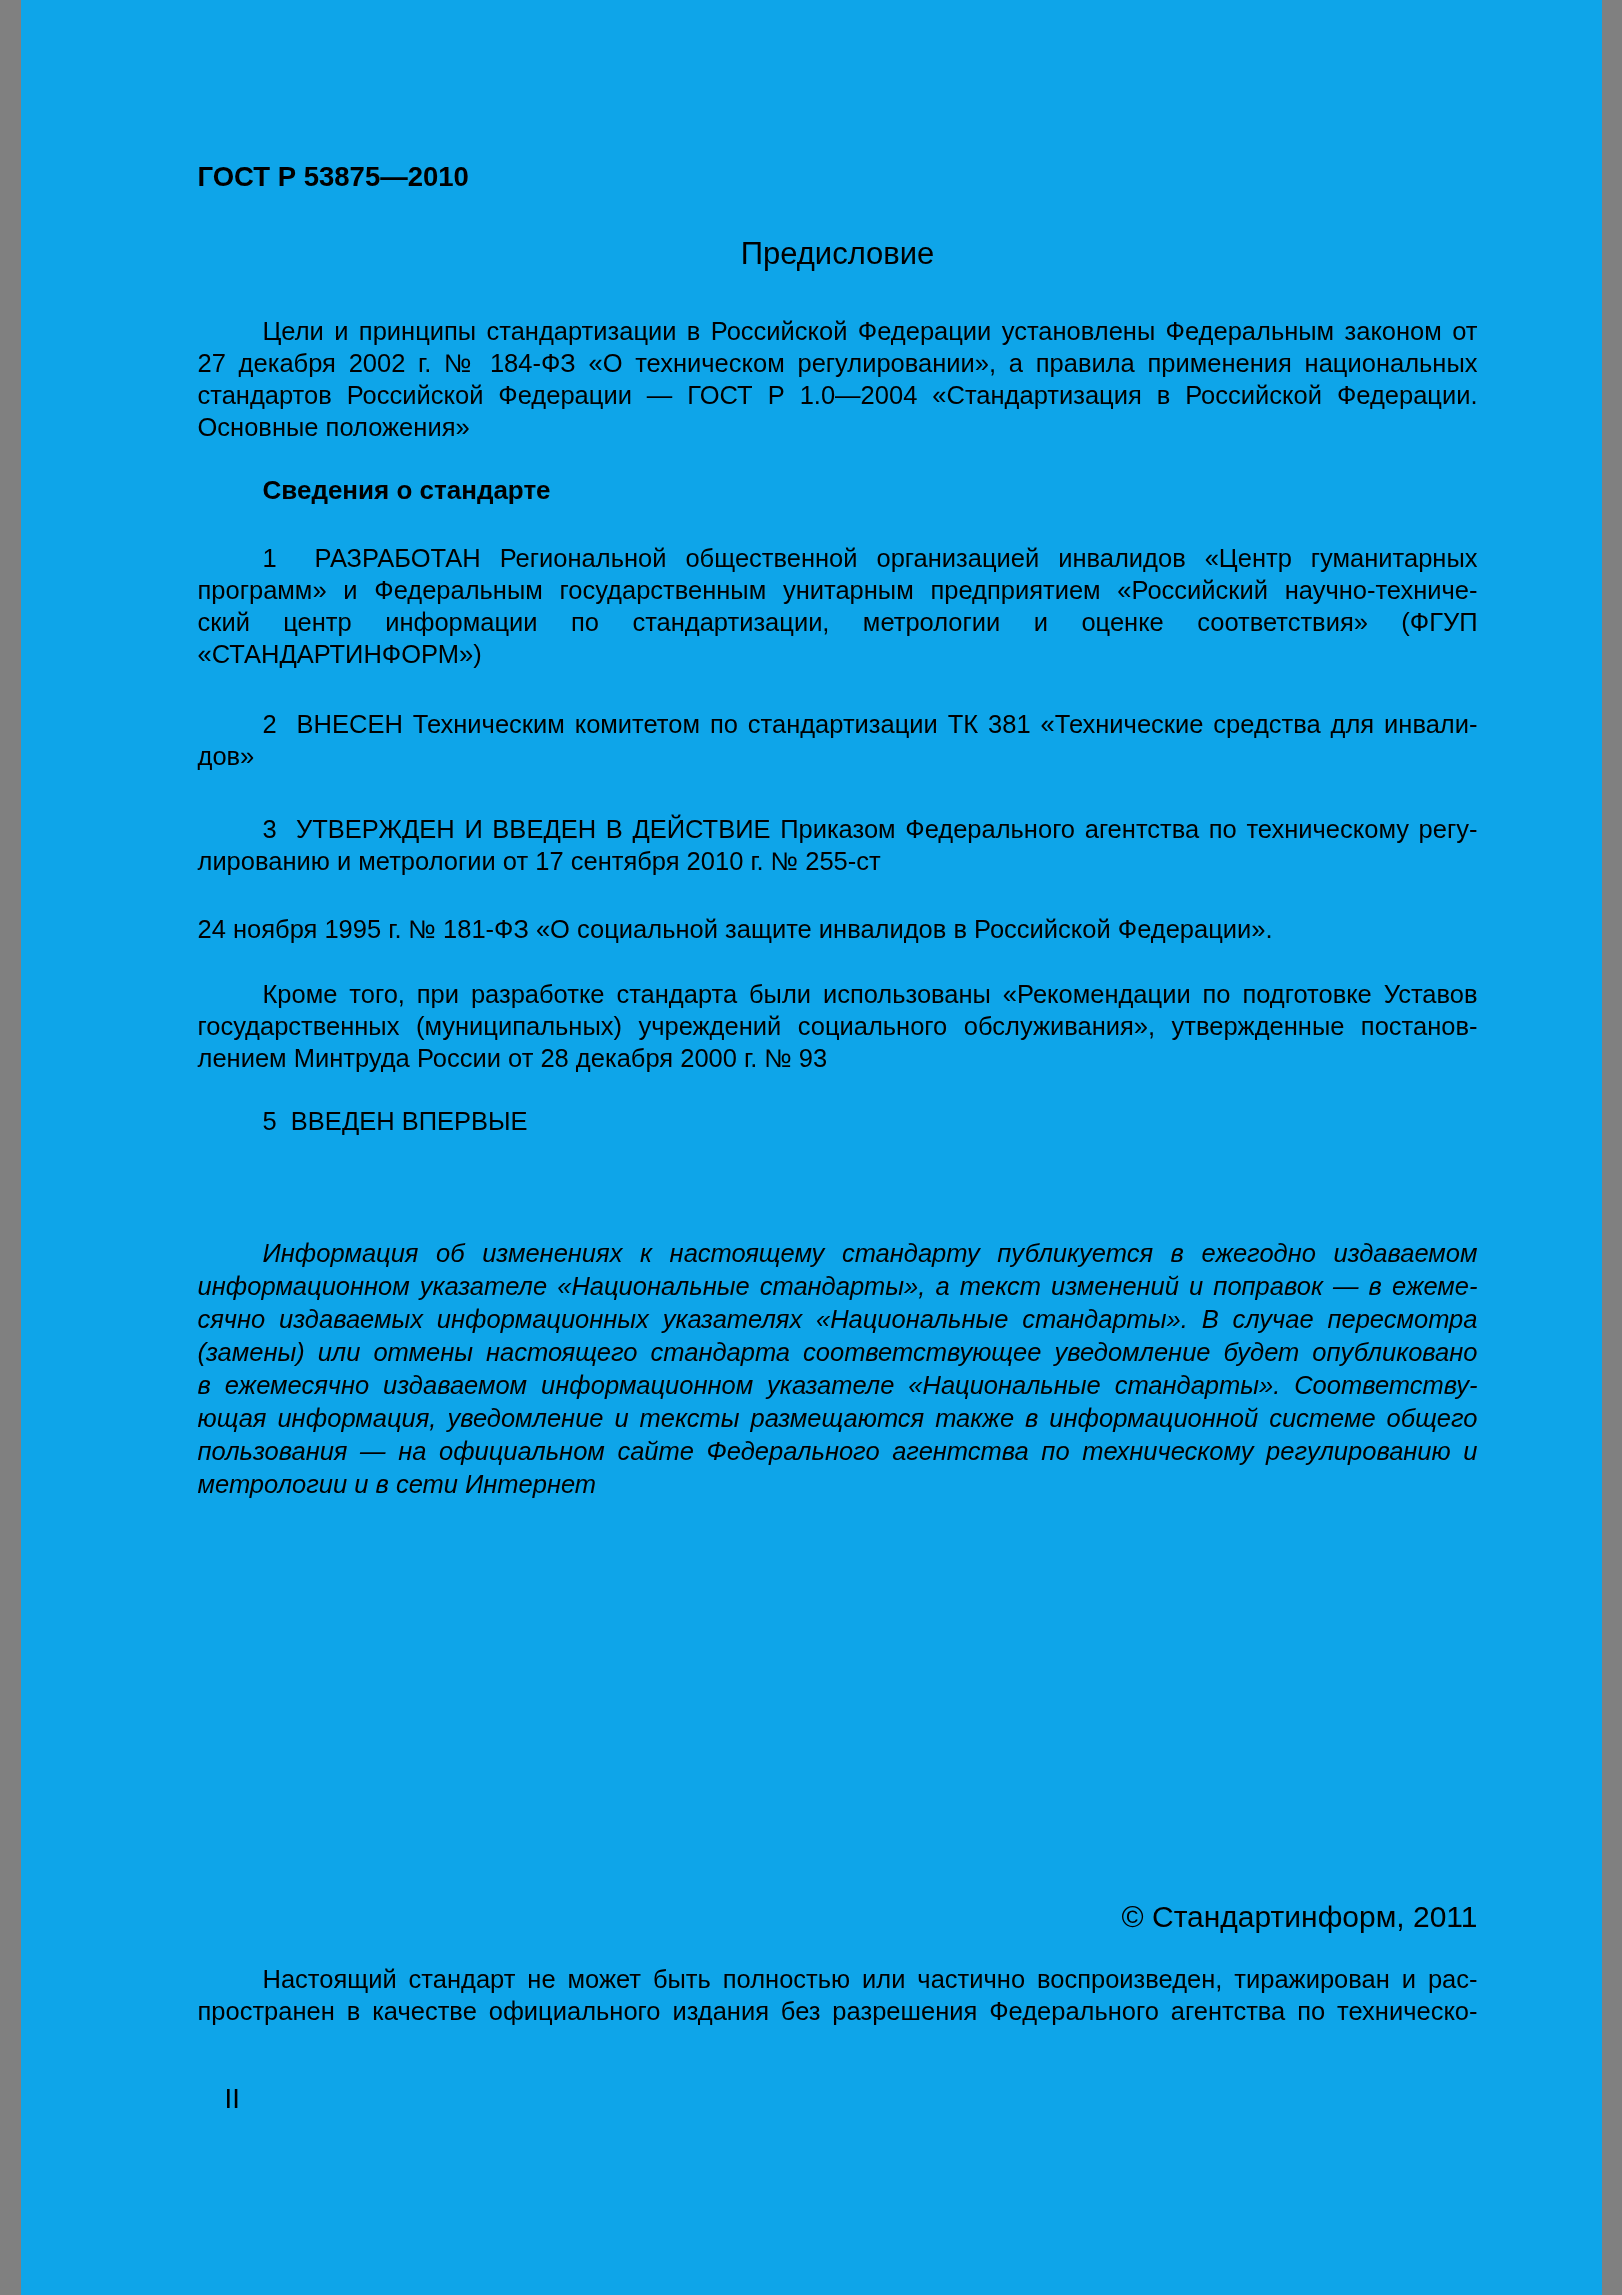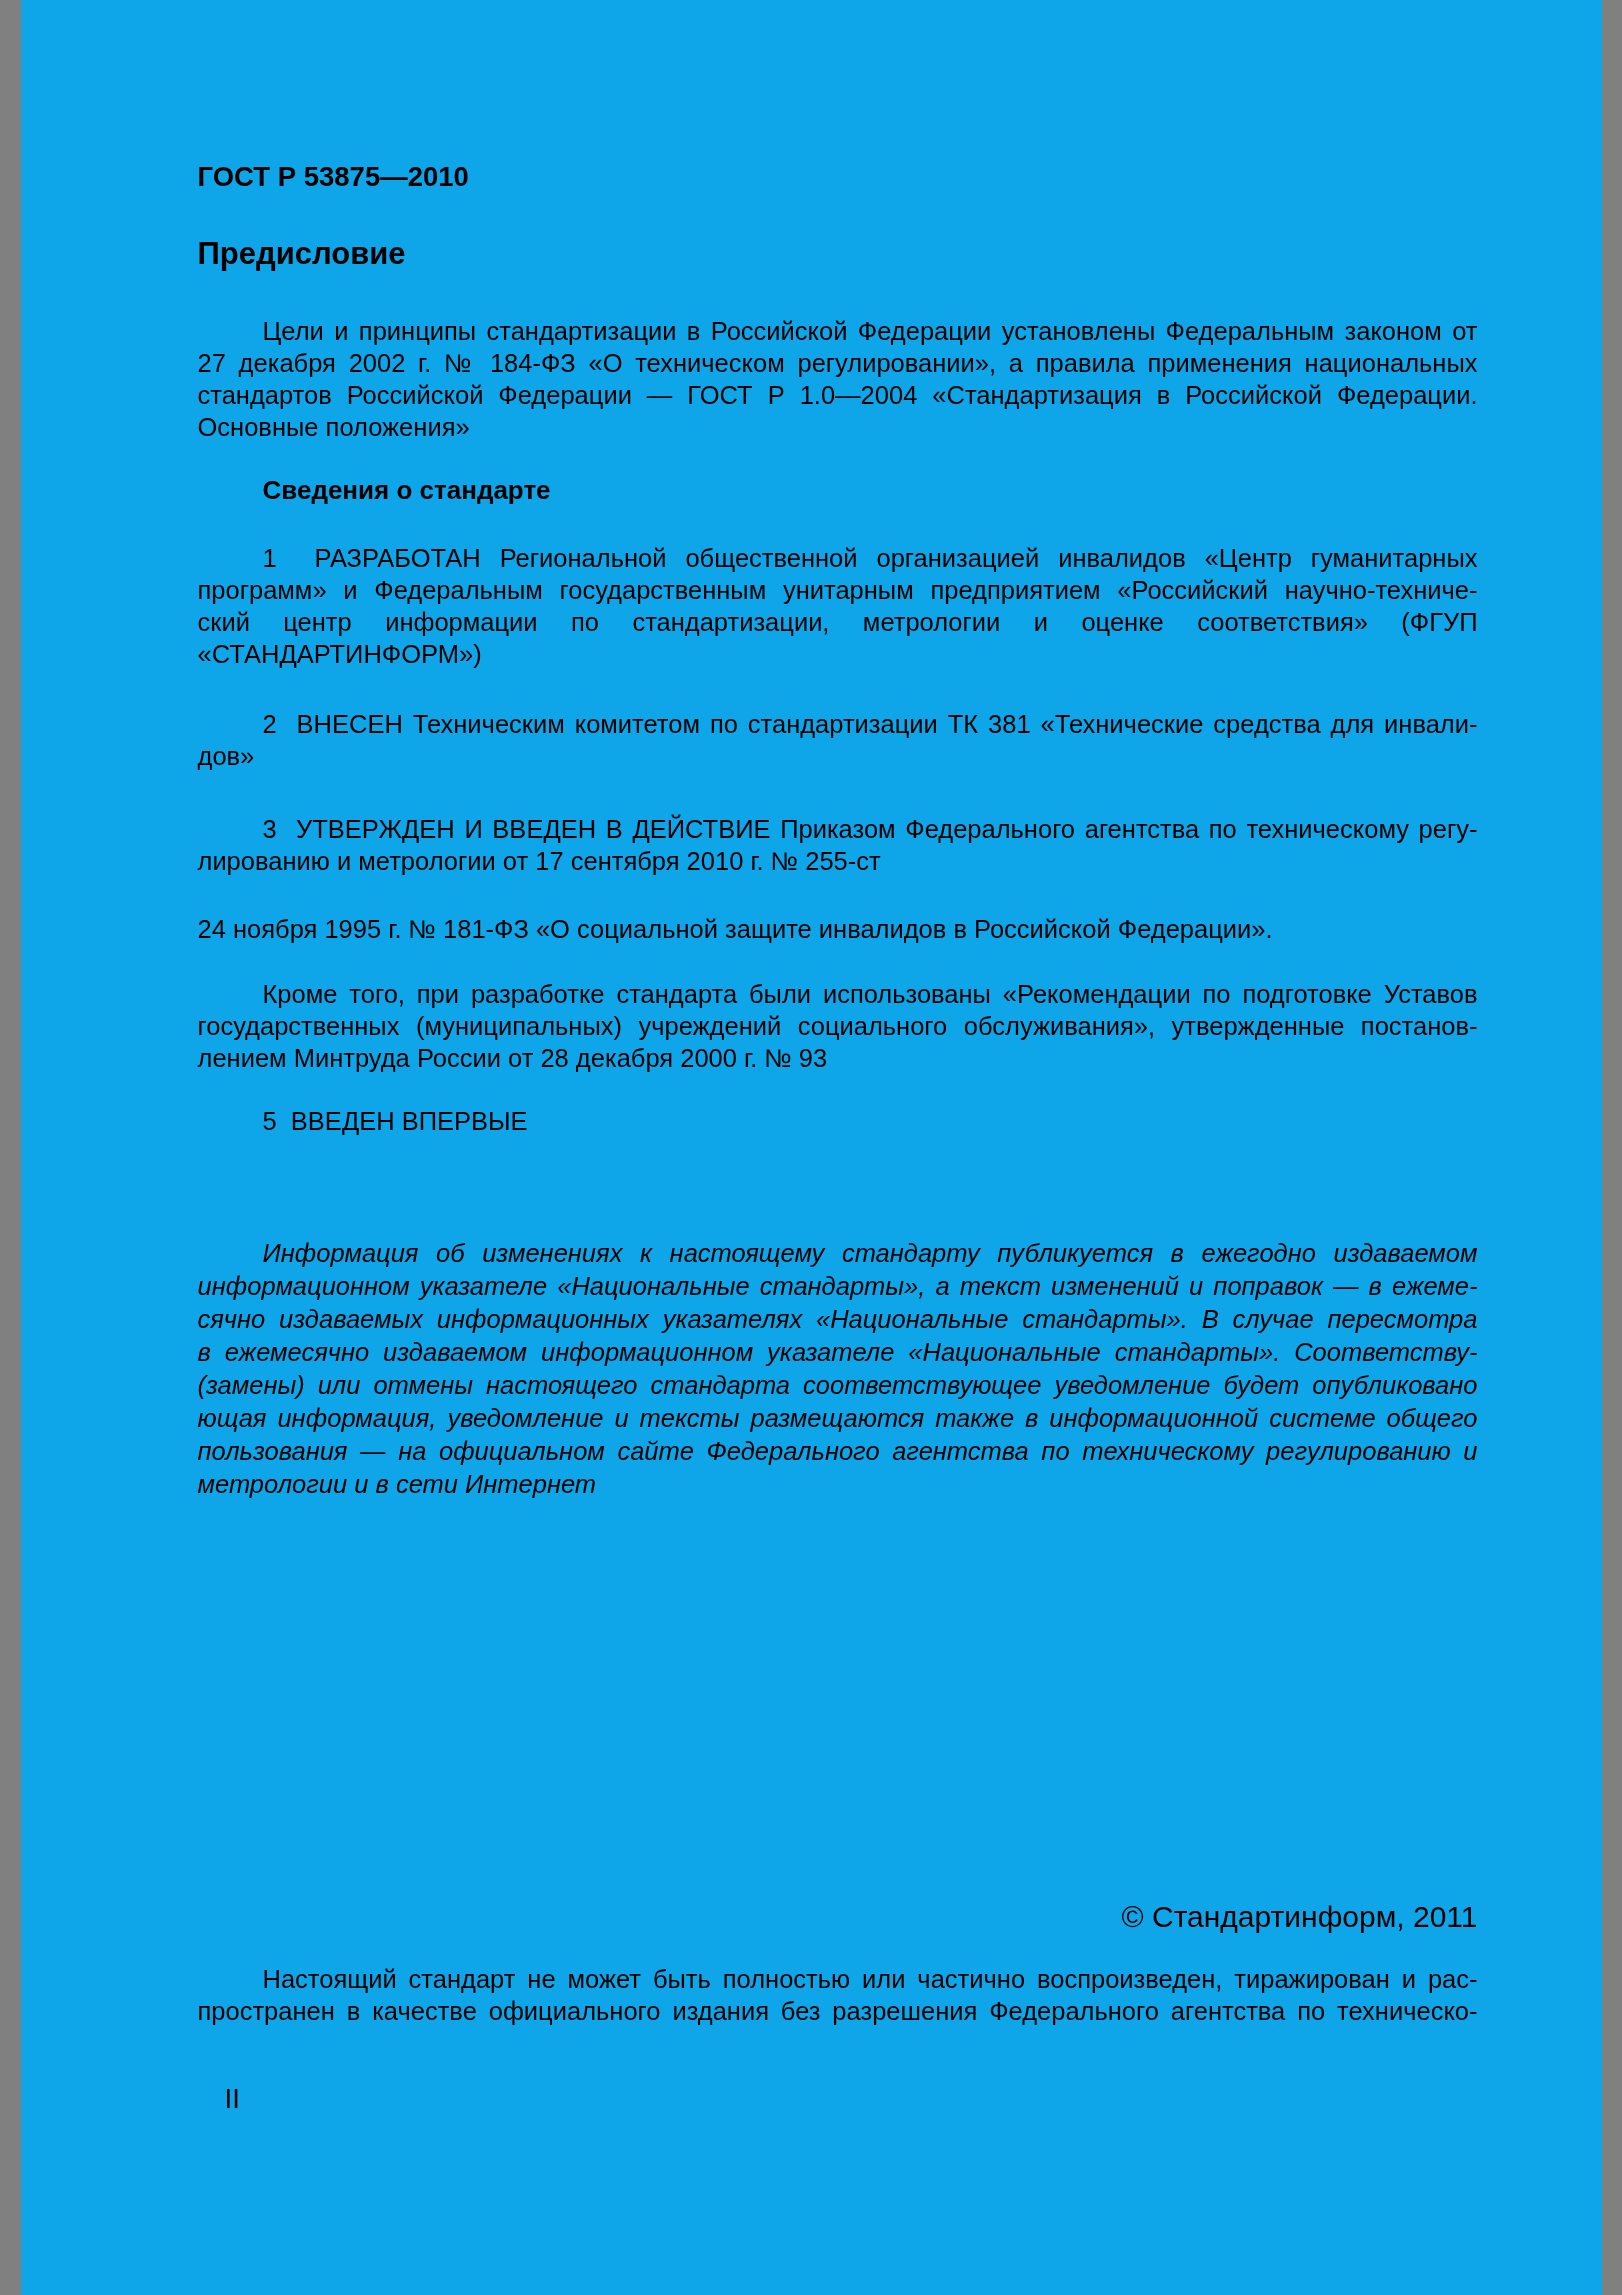--- a/index.html
+++ b/index.html
@@ -20,21 +20,21 @@
   }
   .ln{white-space:nowrap;}
   .ln.just{text-align:justify;text-align-last:justify;white-space:normal;}
   .ln.ind{text-indent:65px;}
   .docnum{
     position:absolute;left:177px;top:161px;
     font-size:27.5px;font-weight:bold;
   }
   .doctitle{
     position:absolute;left:177px;right:124px;top:236px;
-    font-size:31px;font-weight:bold;
+    font-size:31px;font-weight:normal;text-align:center;
   }
   .subhead{
     position:absolute;left:177px;right:124px;top:475px;
     font-size:26px;font-weight:bold;text-indent:65px;
   }
   .italicblock{font-style:italic;line-height:33px;}
   .copyright{
     position:absolute;left:177px;right:124px;top:1900px;
     font-size:30px;text-align:right;
   }
@@ -89,22 +89,22 @@
     </div>
 
   <div class="block" style="top:1105px;">
       <div class="ln ind">5&nbsp;&nbsp;ВВЕДЕН ВПЕРВЫЕ</div>
     </div>
 
   <div class="block italicblock" style="top:1237px;">
       <div class="ln just ind">Информация об изменениях к настоящему стандарту публикуется в ежегодно издаваемом</div>
       <div class="ln just">информационном указателе «Национальные стандарты», а текст изменений и поправок — в ежеме-</div>
       <div class="ln just">сячно издаваемых информационных указателях «Национальные стандарты». В случае пересмотра</div>
+      <div class="ln just">(замены) или отмены настоящего стандарта соответствующее уведомление будет опубликовано</div>
       <div class="ln just">в ежемесячно издаваемом информационном указателе «Национальные стандарты». Соответству-</div>
-      <div class="ln just">(замены) или отмены настоящего стандарта соответствующее уведомление будет опубликовано</div>
       <div class="ln just">ющая информация, уведомление и тексты размещаются также в информационной системе общего</div>
       <div class="ln just">пользования — на официальном сайте Федерального агентства по техническому регулированию и</div>
       <div class="ln">метрологии и в сети Интернет</div>
     </div>
 
   <div class="copyright">© Стандартинформ, 2011</div>
 
   <div class="block" style="top:1963px;">
       <div class="ln just ind">Настоящий стандарт не может быть полностью или частично воспроизведен, тиражирован и рас-</div>
       <div class="ln just">пространен в качестве официального издания без разрешения Федерального агентства по техническо-</div>

